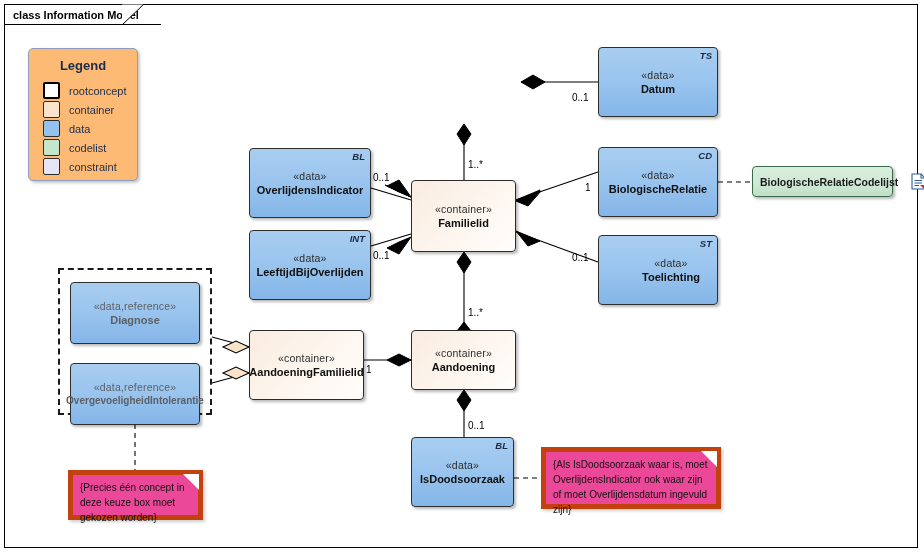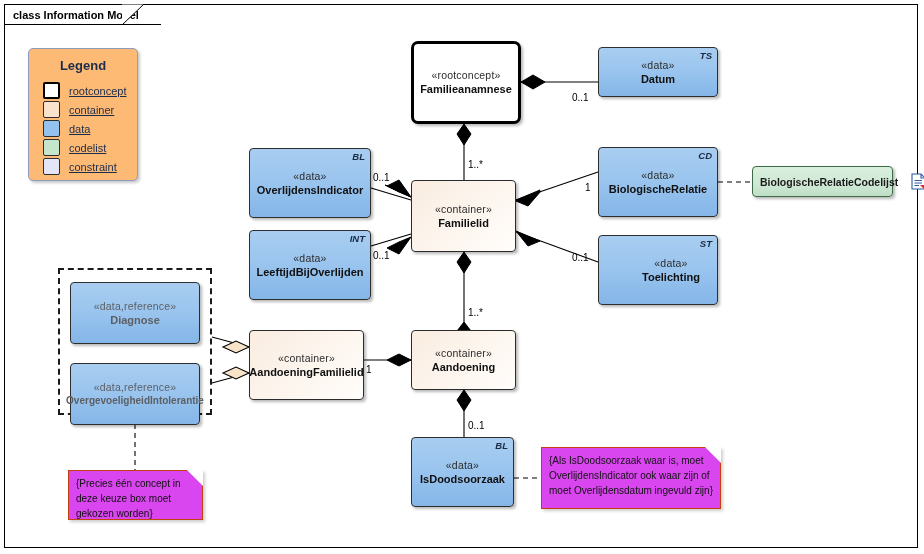--- a/index.html
+++ b/index.html
@@ -160,29 +160,28 @@
   }
   .leg-swatch.sw-root { background:#ffffff; border: 2px solid #000; }
   .leg-swatch.sw-container { background:#fae3cd; }
   .leg-swatch.sw-data { background:#93c2ee; }
   .leg-swatch.sw-codelist { background:#c4e6cd; }
   .leg-swatch.sw-constraint { background:#e4e6f7; }
   .leg-label {
     font-size: 11px;
     color: #1c2c4c;
     white-space: nowrap;
-    text-decoration: underline;
   }
 
   
   .note {
     position: absolute;
     box-sizing: border-box;
-    background: #d946ef;
-    border: 1px solid #c2410c;
+    background: #ec4899;
+    border: 5px solid #c2410c;
     font-size: 10px;
     color: #111;
     line-height: 15px;
     padding: 5px 7px 4px 7px;
     box-shadow: 2px 2px 3px rgba(0,0,0,0.2);
   }
   .note .fold-tri {
     position: absolute;
     top: -1px;
     right: -1px;
@@ -314,26 +313,22 @@
       <span class="leg-label">codelist</span>
     </div>
     <div class="leg-row">
       <span class="leg-swatch sw-constraint"></span>
       <span class="leg-label">constraint</span>
     </div>
   </div>
 
   <div id="choice-group" style="left:58px; top:268px; width:154px; height:147px;"></div>
 
-  <div class="node n-root" style="left:411px; top:41px; width:110px; height:83px;">
-    <div class="stereo">«rootconcept»</div>
-    <div class="nname">Familieanamnese</div>
-  </div>
-
-  <div class="node n-data" style="left:598px; top:47px; width:120px; height:50px;">
+
+  <div class="node n-data" style="left:598px; top:47px; width:120px; height:70px;">
     <div class="corner">TS</div>
     <div class="stereo">«data»</div>
     <div class="nname">Datum</div>
   </div>
 
   <div class="node n-data" style="left:249px; top:148px; width:122px; height:70px;">
     <div class="corner">BL</div>
     <div class="stereo">«data»</div>
     <div class="nname">OverlijdensIndicator</div>
   </div>

